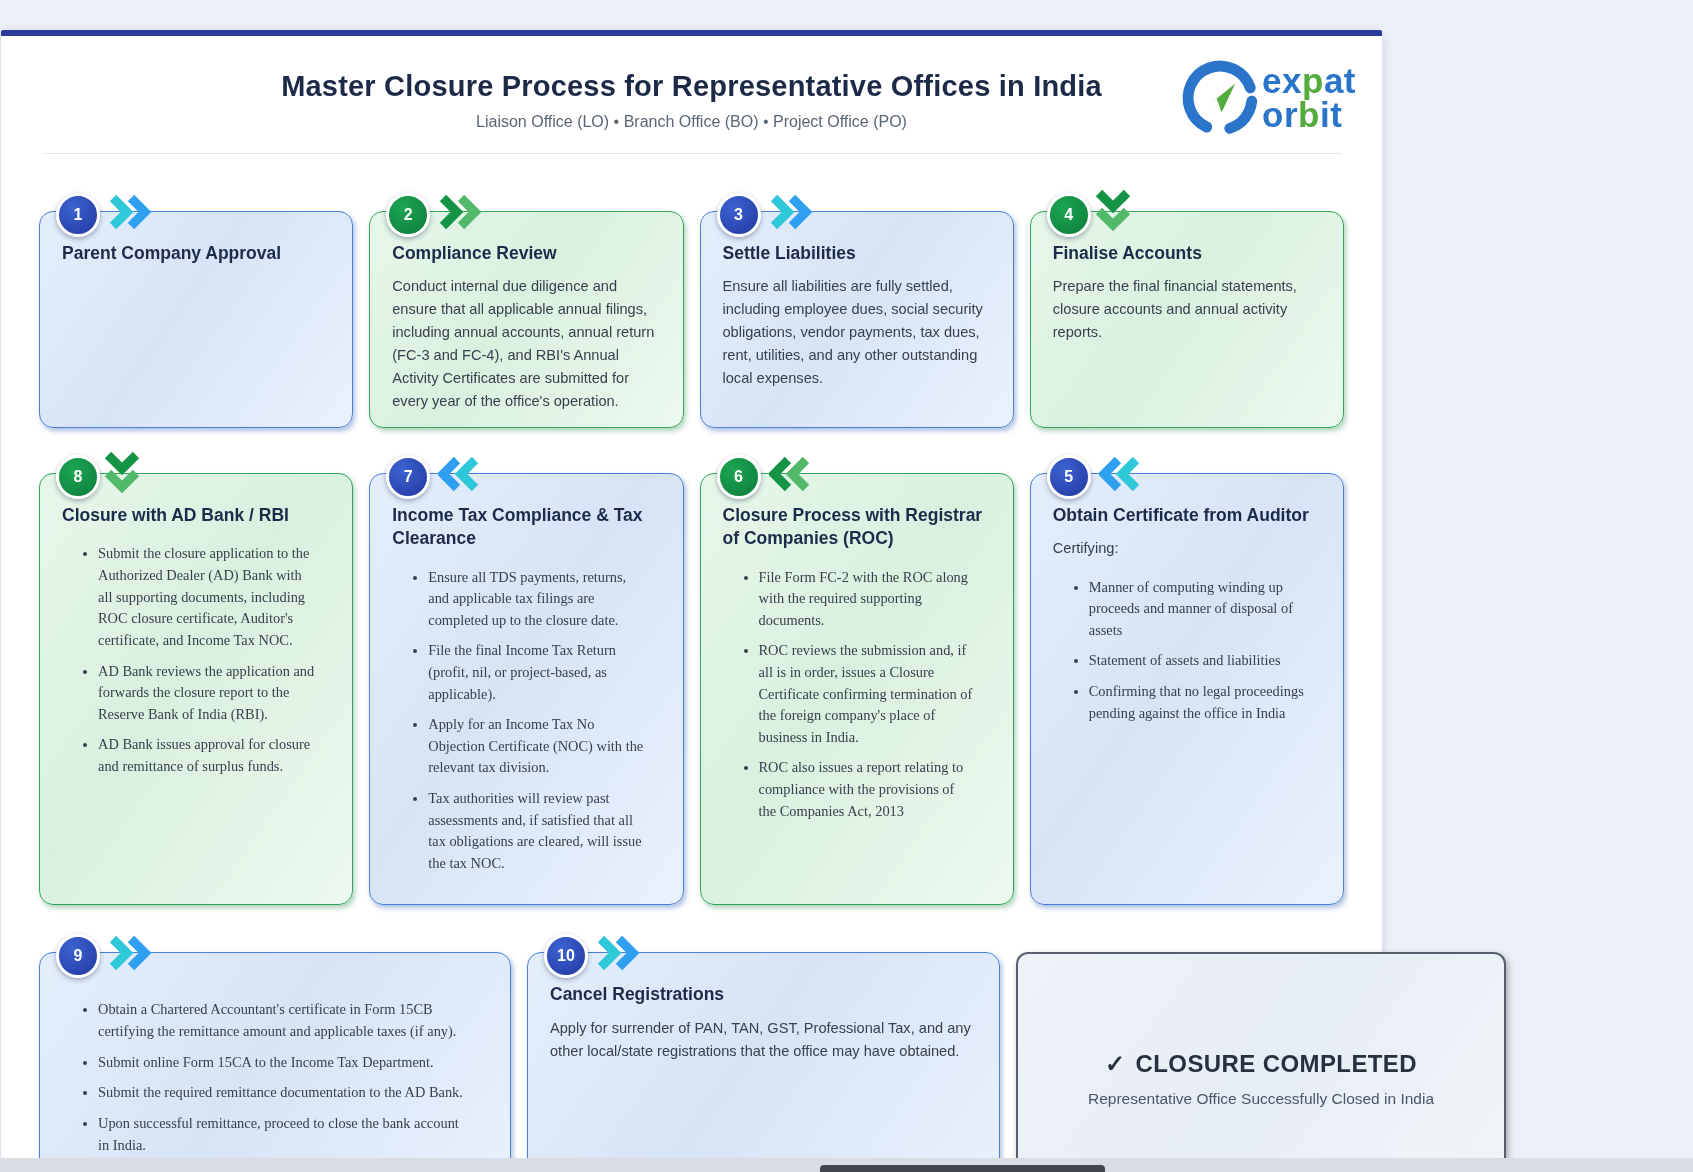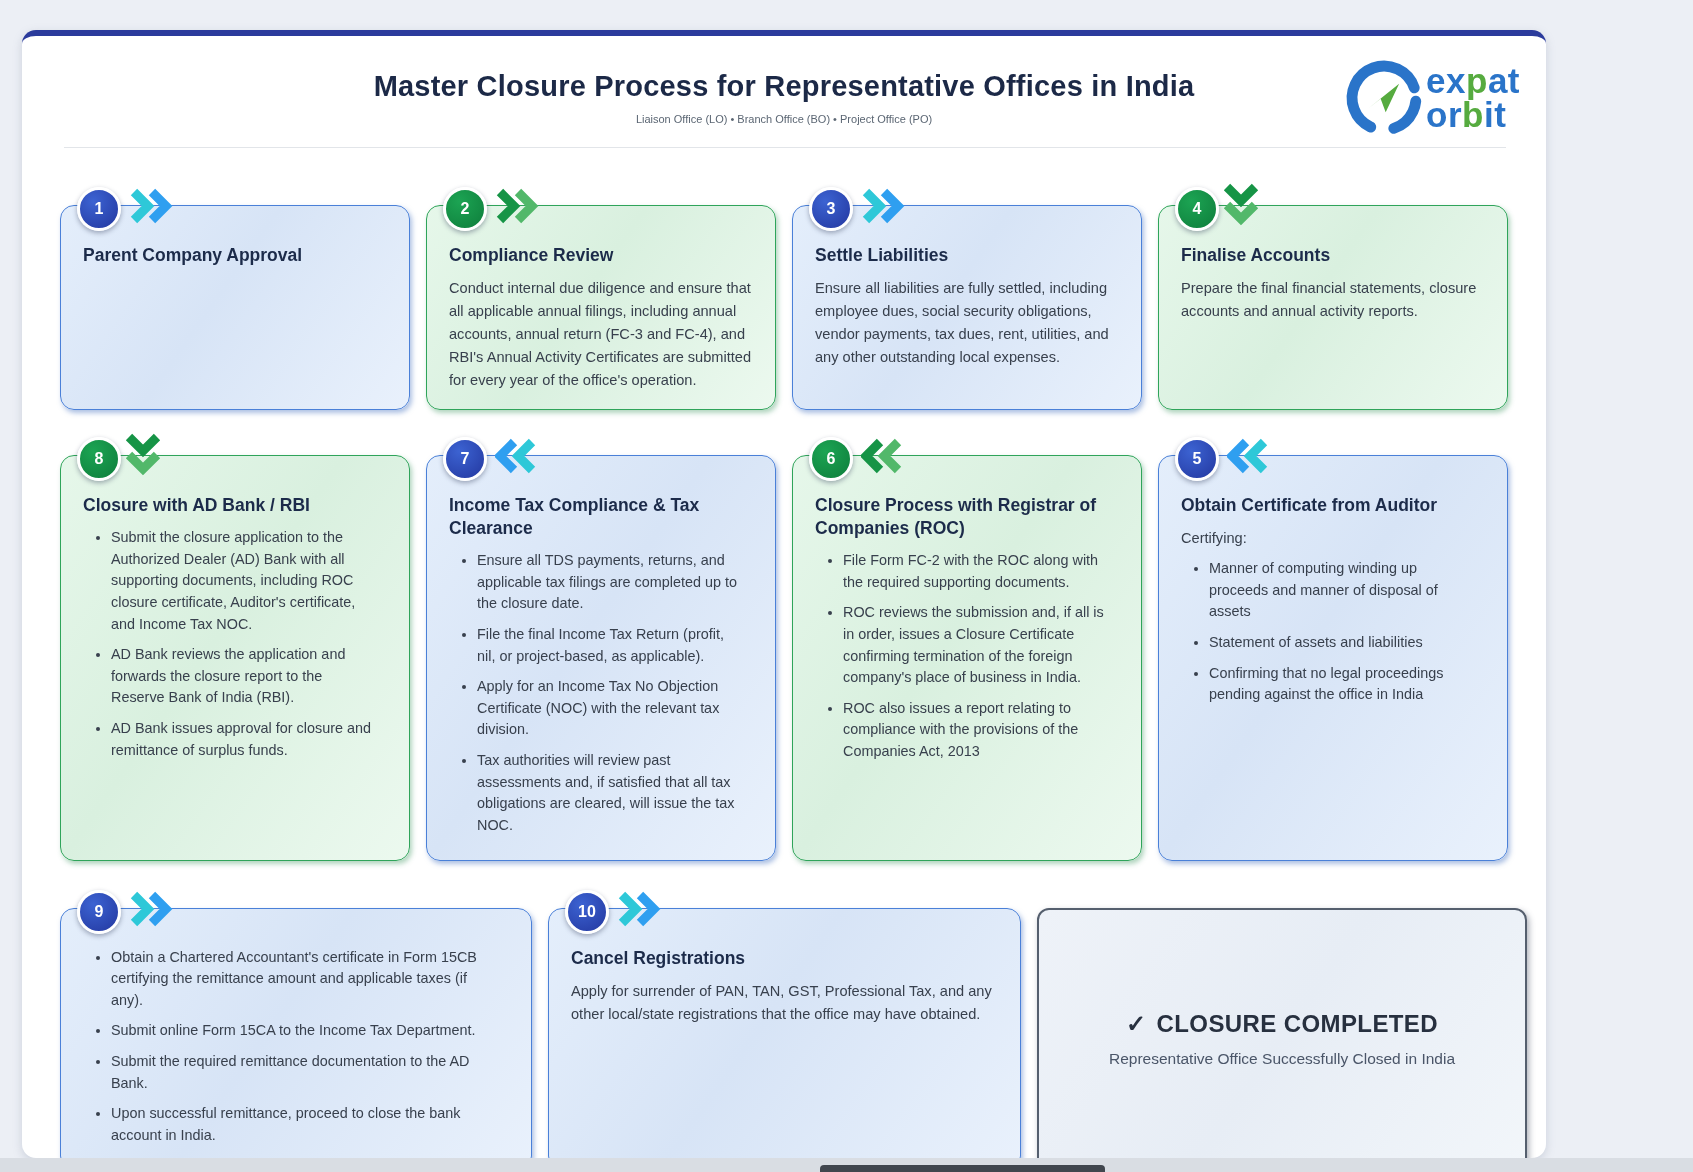--- a/index.html
+++ b/index.html
@@ -4,28 +4,28 @@
 <style>
   html,body{margin:0;padding:0;}
   body{
     width:1693px;height:1172px;position:relative;overflow:hidden;
     background:#eceff5;
     font-family:"Liberation Sans", sans-serif;
   }
   .bottom-strip{position:absolute;left:0;right:0;bottom:0;height:14px;background:#d9dde3;}
   .edge-artifact{position:absolute;left:820px;bottom:0;width:285px;height:7px;background:#41464e;border-radius:4px 4px 0 0;}
   .container{
-    position:absolute;left:22px;top:30px;width:1524px;height:1122px;
-    background:#ffffff;border-radius:14px;
+    position:absolute;left:1px;top:30px;width:1381px;height:1122px;
+    background:#ffffff;border-radius:2px;
     border-top:6px solid #2b3b9c;
     box-shadow:0 3px 10px rgba(120,130,155,.28);
   }
   header{position:relative;padding-top:34px;}
   h1.title{margin:0;text-align:center;font-size:29px;font-weight:700;color:#1c2947;letter-spacing:.2px;}
-  p.subtitle{margin:10px 0 0;text-align:center;font-size:11px;color:#5b6673;}
+  p.subtitle{margin:10px 0 0;text-align:center;font-size:16px;color:#5b6673;}
   .divider{margin:22px 40px 0 42px;border:none;border-top:1px solid #e2e5e9;}
 
   
   .logo{position:absolute;top:20px;right:26px;display:flex;align-items:center;gap:0;}
   .logo-icon{width:84px;height:84px;}
   .logo-text{font-size:35px;font-weight:700;line-height:.98;color:#2a74c9;letter-spacing:.5px;}
   .logo-text .g{color:#56ab3f;}
 
   
   .board{padding:0 38px;}
@@ -44,24 +44,24 @@
   .card.blue{
     background:linear-gradient(125deg,#e4eefb 0%,#d7e4f6 45%,#e9f1fc 100%);
     border:1.6px solid #4a80d8;
     box-shadow:2px 3px 5px rgba(90,130,200,.5);
   }
   .card.green{
     background:linear-gradient(125deg,#e6f7ea 0%,#d9f0df 45%,#ecf9ef 100%);
     border:1.6px solid #2fa45a;
     box-shadow:2px 3px 5px rgba(80,160,110,.45);
   }
-  .card h3{margin:8px 0 10px;font-size:17.5px;line-height:1.32;color:#1c2b4a;font-weight:700;}
+  .card h3{margin:0 0 10px;font-size:17.5px;line-height:1.32;color:#1c2b4a;font-weight:700;}
   .card p{margin:0;font-size:14.6px;line-height:1.58;color:#38404d;}
   .card p.intro{margin-bottom:6px;}
-  .card ul{margin:8px;padding-left:20px;}
+  .card ul{margin:16px;padding-left:20px;font-family:Liberation Serif, serif;}
   .card li{font-size:14.4px;line-height:1.5;color:#38404d;margin:0 0 9px;}
 
   .badge{
     position:absolute;top:-19px;left:16px;width:38px;height:38px;border-radius:50%;
     display:flex;align-items:center;justify-content:center;
     color:#fff;font-weight:700;font-size:16px;
     border:3px solid #fff;box-shadow:0 2px 5px rgba(40,50,80,.4);z-index:2;
   }
   .blue .badge{background:radial-gradient(circle at 35% 30%,#3c63d2,#23379f);}
   .green .badge{background:radial-gradient(circle at 35% 30%,#1ca453,#0e7d3b);}

